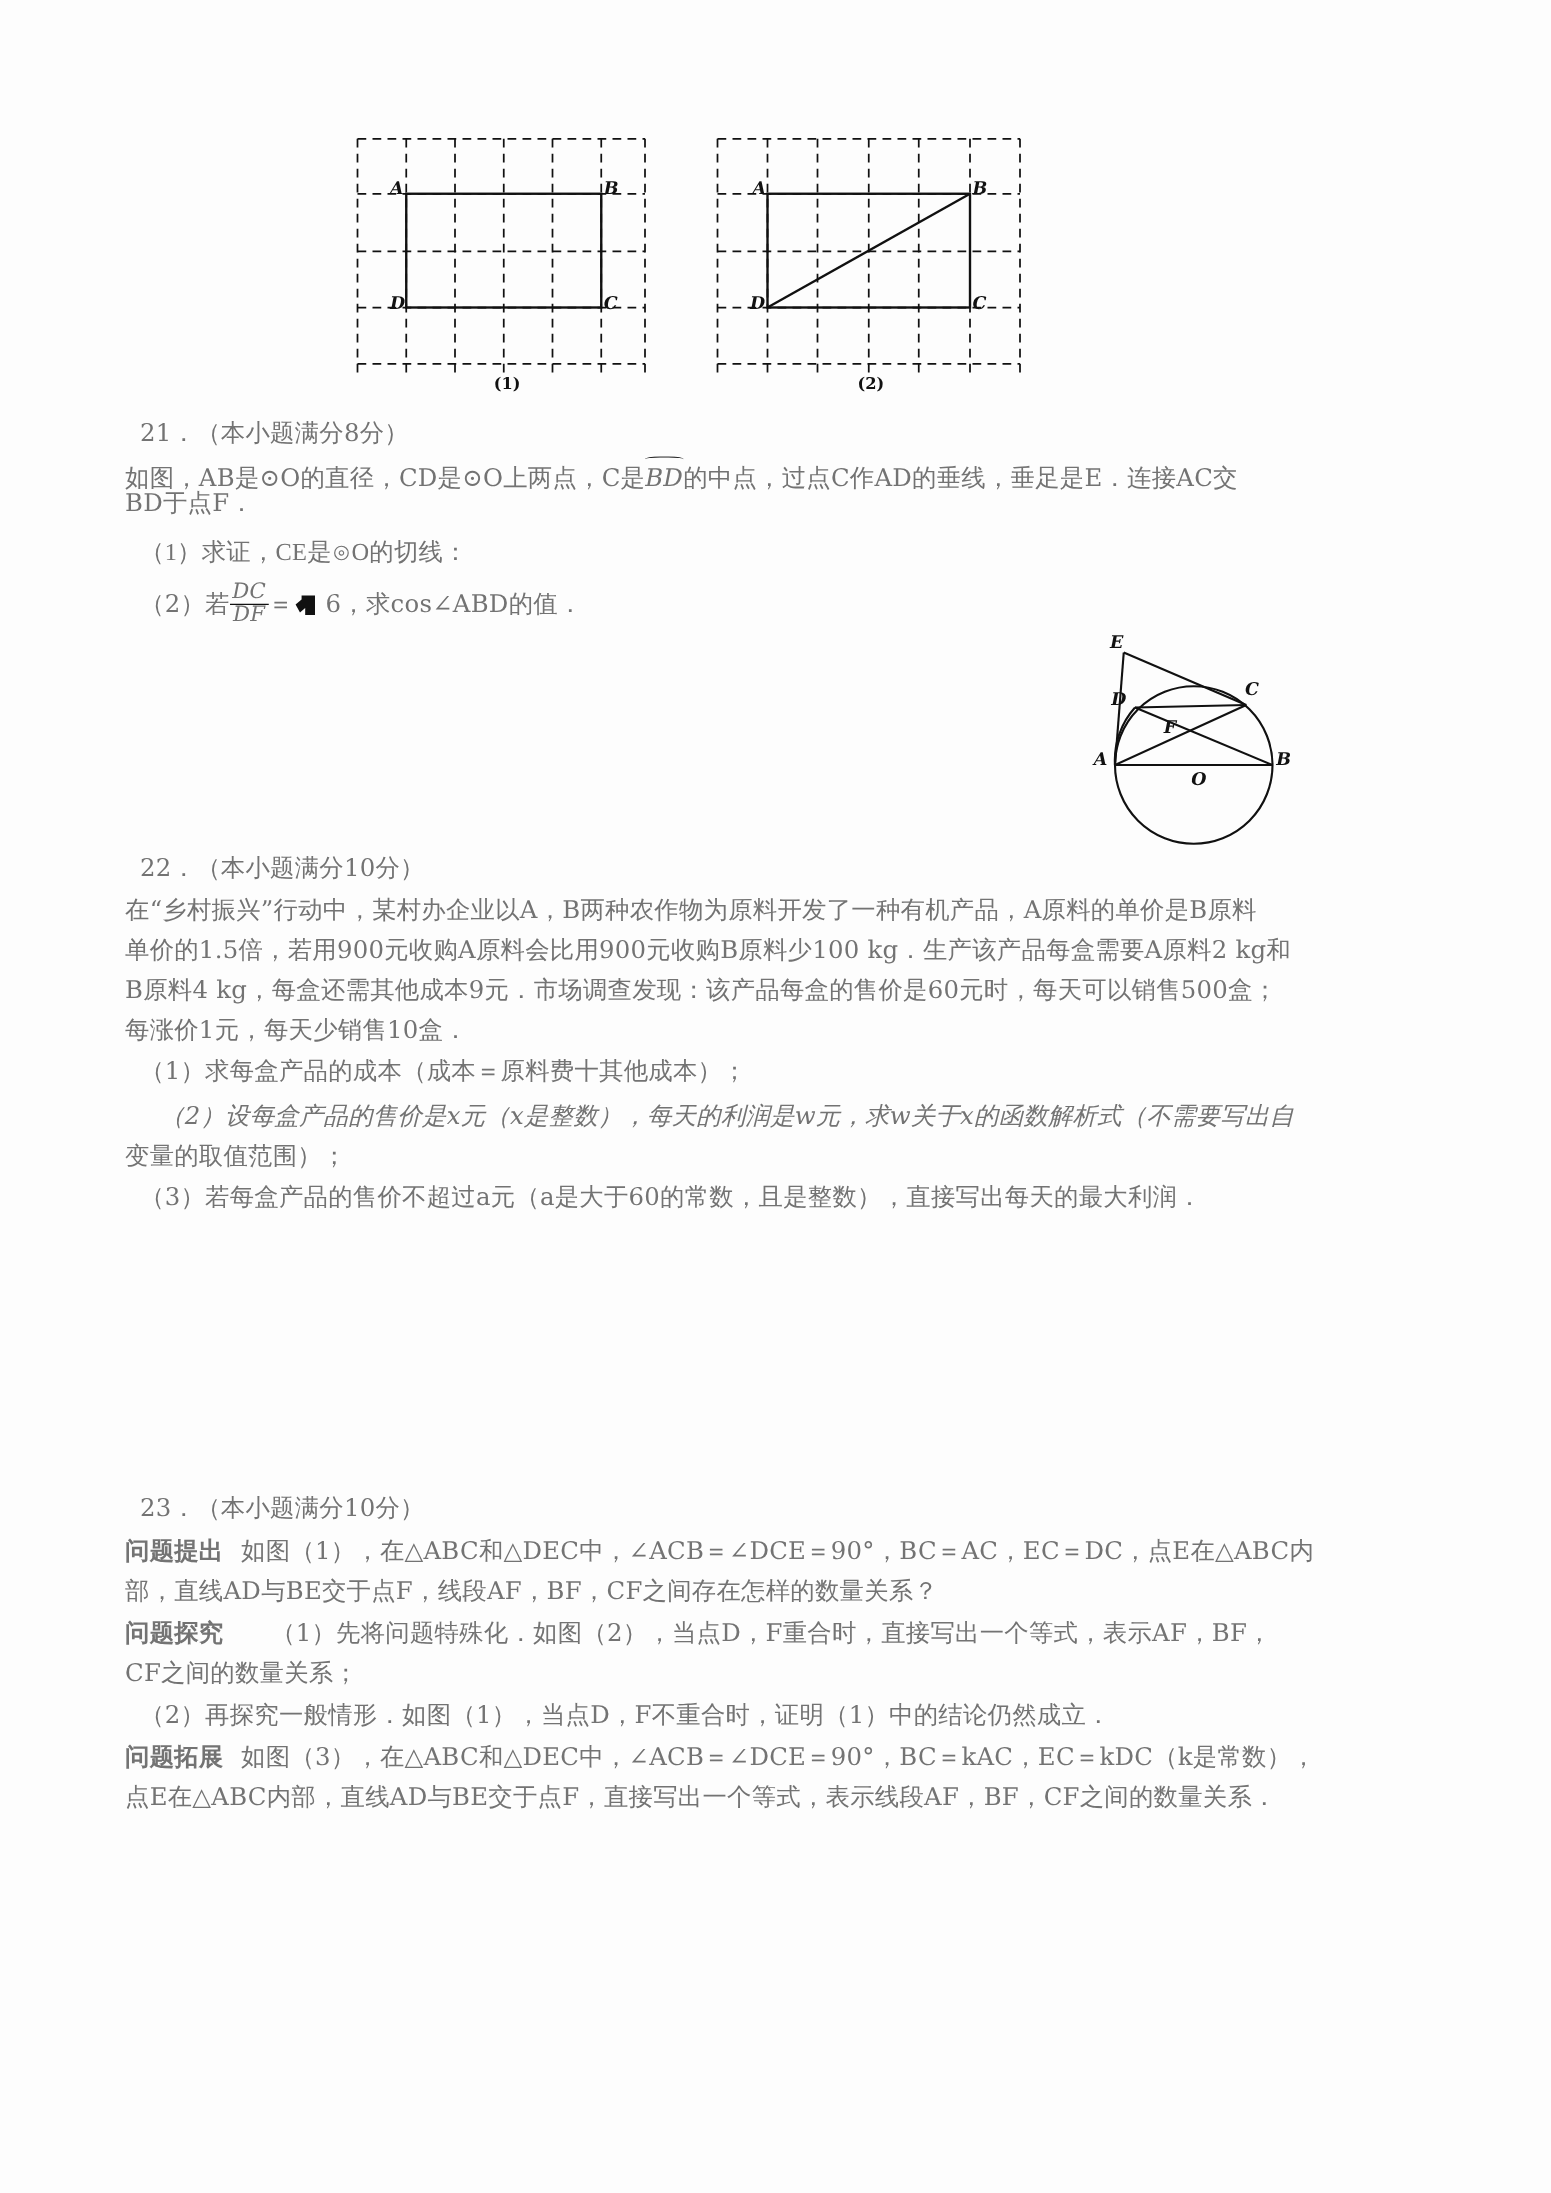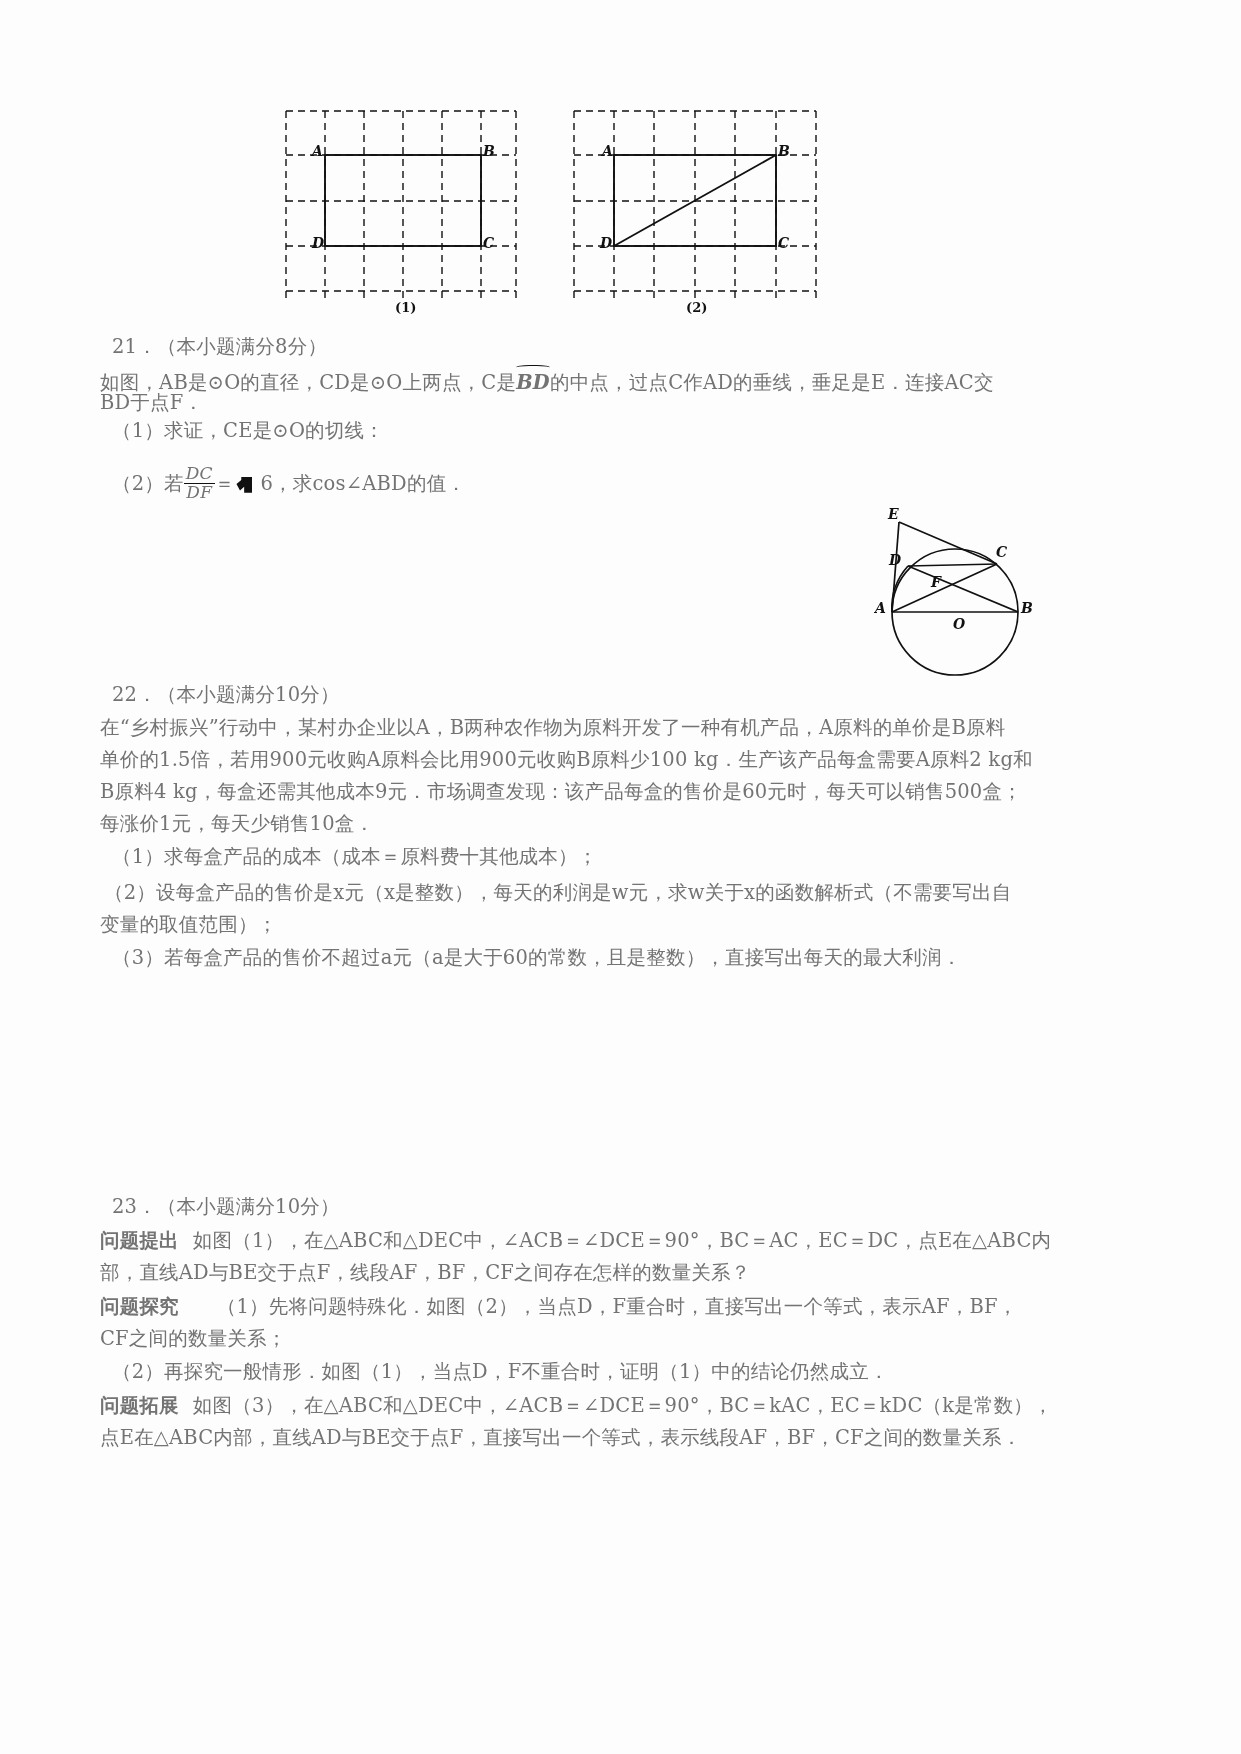--- a/index.html
+++ b/index.html
@@ -109,28 +109,28 @@
     <span class="lbl" style="left:322px;top:130px;">D</span>
     <span class="lbl" style="left:500px;top:130px;">C</span>
     <span class="capt" style="left:408px;top:195px;">(2)</span>
   </div>
 
   <div class="line" style="left:112px;top:332px;">
     <span class="num">21．</span><span>（本小题满分8分）</span>
   </div>
 
   <div class="line" style="left:100px;top:368px;">
-    <span>如图，AB是⊙O的直径，CD是⊙O上两点，C是</span><span style="display:inline-block;position:relative;font-weight:bold;"><span style="position:absolute;left:0;right:0;top:-3px;border-top:1.6px solid #111;border-radius:40%;height:5px;"></span><span class="it">BD</span></span><span>的中点，过点C作AD的垂线，垂足是E．连接AC交</span>
+    <span>如图，AB是⊙O的直径，CD是⊙O上两点，C是</span><span style="display:inline-block;position:relative;"><span style="position:absolute;left:0;right:0;top:-3px;border-top:1.6px solid #111;border-radius:40%;height:5px;"></span><span class="it">BD</span></span><span>的中点，过点C作AD的垂线，垂足是E．连接AC交</span>
   </div>
 
   <div class="line" style="left:100px;top:388px;">
     <span>BD于点F．</span>
   </div>
 
-  <div class="line" style="left:112px;top:416px;">
+  <div class="line" style="left:112px;top:428px;font-family:Liberation Serif, serif;">
     <span>（1）求证，CE是⊙O的切线：</span>
   </div>
 
   <div class="line" style="left:112px;top:466px;line-height:34px;">
     <span>（2）若</span><span class="frac"><span class="n it">DC</span><span class="d it">DF</span></span><span>＝</span><span class="blot"></span><span class="sqrt">6</span><span>，求cos∠ABD的值．</span>
   </div>
 
   <div class="figwrap" style="left:845px;top:500px;width:220px;height:180px;">
     <svg width="220" height="180" viewBox="0 0 220 180">
       <g stroke="#111" fill="none" stroke-width="1.7">
@@ -164,21 +164,21 @@
 
   <div class="line" style="left:112px;top:680px;">
     <span class="num">22．</span><span>（本小题满分10分）</span>
   </div>
 
   <div class="line" style="left:100px;top:713px;">在“乡村振兴”行动中，某村办企业以A，B两种农作物为原料开发了一种有机产品，A原料的单价是B原料</div>
   <div class="line" style="left:100px;top:745px;">单价的1.5倍，若用900元收购A原料会比用900元收购B原料少100  kg．生产该产品每盒需要A原料2  kg和</div>
   <div class="line" style="left:100px;top:777px;">B原料4  kg，每盒还需其他成本9元．市场调查发现：该产品每盒的售价是60元时，每天可以销售500盒；</div>
   <div class="line" style="left:100px;top:809px;">每涨价1元，每天少销售10盒．</div>
   <div class="line" style="left:112px;top:842px;">（1）求每盒产品的成本（成本＝原料费十其他成本）；</div>
-  <div class="line" style="left:104px;top:878px;">（2）设每盒产品的售价是x元（x是整数），每天的利润是w元，求w关于x的函数解析式（不需要写出自</div>
+  <div class="line" style="left:128px;top:878px;font-style:italic;">（2）设每盒产品的售价是x元（x是整数），每天的利润是w元，求w关于x的函数解析式（不需要写出自</div>
   <div class="line" style="left:100px;top:910px;">变量的取值范围）；</div>
   <div class="line" style="left:112px;top:943px;">（3）若每盒产品的售价不超过a元（a是大于60的常数，且是整数），直接写出每天的最大利润．</div>
 
   <div class="line" style="left:112px;top:1192px;">
     <span class="num">23．</span><span>（本小题满分10分）</span>
   </div>
 
   <div class="line" style="left:100px;top:1226px;">
     <span class="bold">问题提出</span><span style="display:inline-block;width:14px;"></span><span>如图（1），在△ABC和△DEC中，∠ACB＝∠DCE＝90°，BC＝AC，EC＝DC，点E在△ABC内</span>
   </div>

